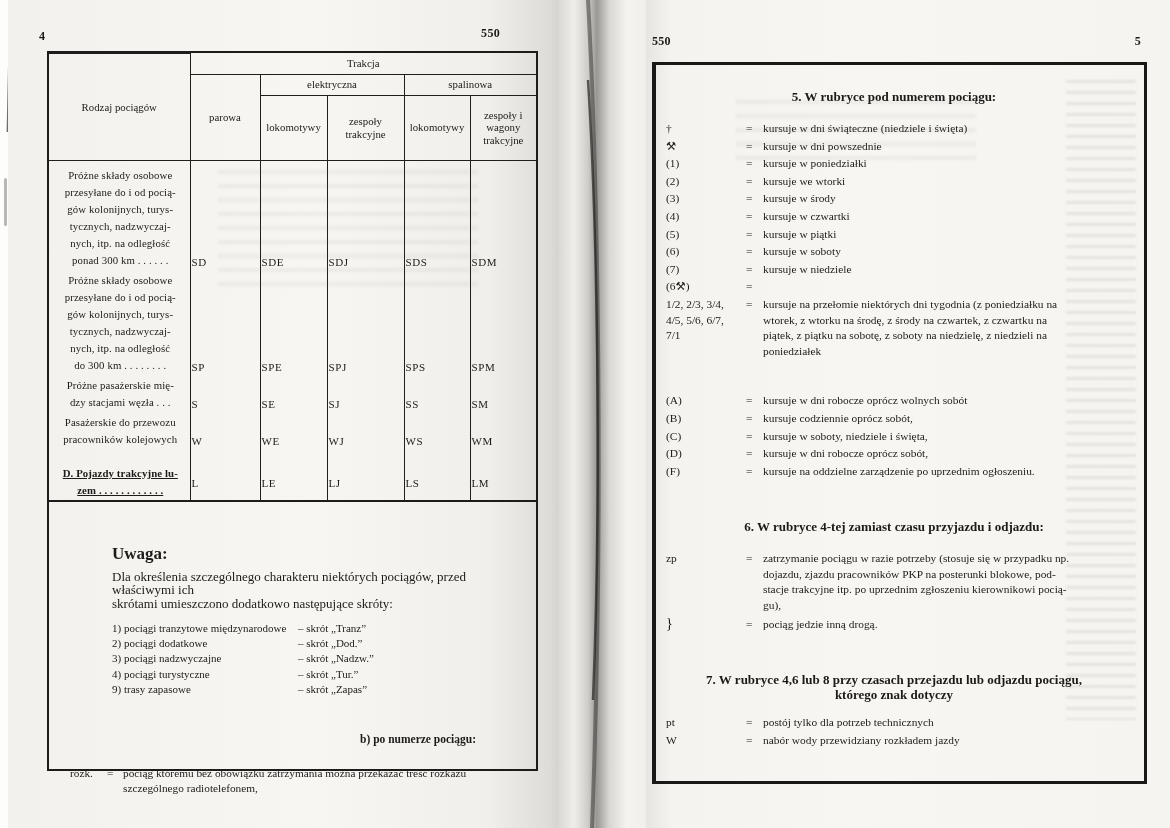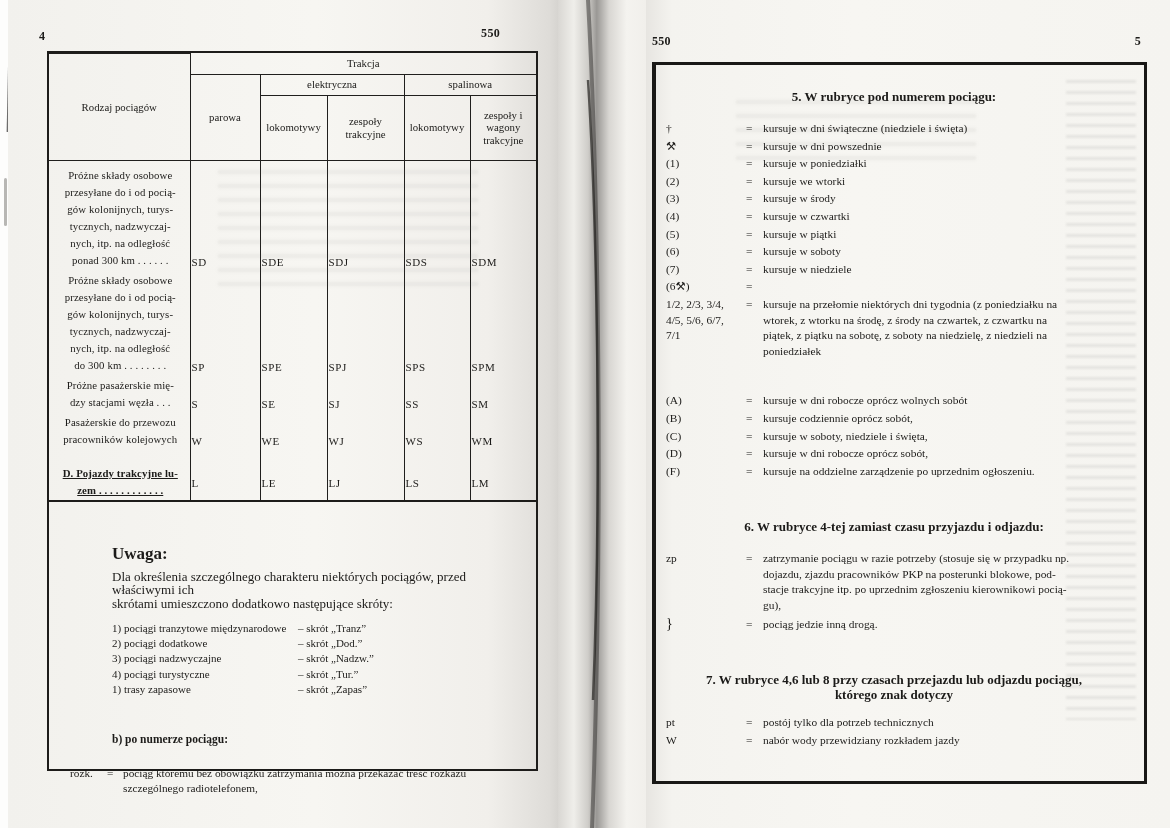--- a/index.html
+++ b/index.html
@@ -41,21 +41,21 @@
   td.code{text-align:left;letter-spacing:.6px;padding-bottom:2px;font-size:11px;}
   tr.gap td{padding-top:16px;}
   tr.gap td.code{padding-bottom:11px;}
   tr.r1 td{padding-top:6px;}
 
   .notes{padding:0 20px 0 63px;}
   .uwaga-title{font-weight:700;font-size:17px;margin-top:42px;}
   .uwaga-intro{font-size:13px;line-height:13.5px;margin-top:6px;white-space:pre-line;width:410px;}
   .uwaga-list{margin-top:11px;font-size:11px;}
   .uwaga-row{display:grid;grid-template-columns:186px auto;line-height:15.2px;}
-  .b-title{font-weight:700;font-size:11.5px;text-align:left;margin-top:36px;padding-right:40px;}
+  .b-title{font-weight:700;font-size:11.5px;text-align:right;margin-top:36px;padding-right:40px;}
   .rozk{display:grid;grid-template-columns:37px 16px auto;margin:21px 14px 0 -42px;font-size:11.3px;line-height:14.5px;}
   .rozk .def{white-space:pre-line;text-align:justify;}
 
   
   .frame-right{position:absolute;left:6px;top:62px;width:488px;height:716px;
     border:3px solid #191816;border-left-width:4.5px;}
   .rp-content{padding:0 22px 0 10px;}
   .sec-title{font-weight:700;font-size:13px;text-align:center;white-space:pre-line;line-height:15px;}
   .t5{margin-top:24px;} .t6{margin-top:40px;} .t7{margin-top:40px;}
   .entries{margin-top:17px;font-size:11.4px;}
@@ -179,21 +179,21 @@
         </div>
         <div class="uwaga-row">
           <span>3) pociągi nadzwyczajne</span>
           <span>– skrót „Nadzw.”</span>
         </div>
         <div class="uwaga-row">
           <span>4) pociągi turystyczne</span>
           <span>– skrót „Tur.”</span>
         </div>
         <div class="uwaga-row">
-          <span>1) trasy zapasowe</span>
+          <span>9) trasy zapasowe</span>
           <span>– skrót „Zapas”</span>
         </div>
       </div>
 
       <div class="b-title">b) po numerze pociągu:</div>
       <div class="rozk">
         <span>rozk.</span>
         <span>=</span>
         <span class="def">pociąg któremu bez obowiązku zatrzymania można przekazać treść rozkazu
 szczególnego radiotelefonem,</span>

